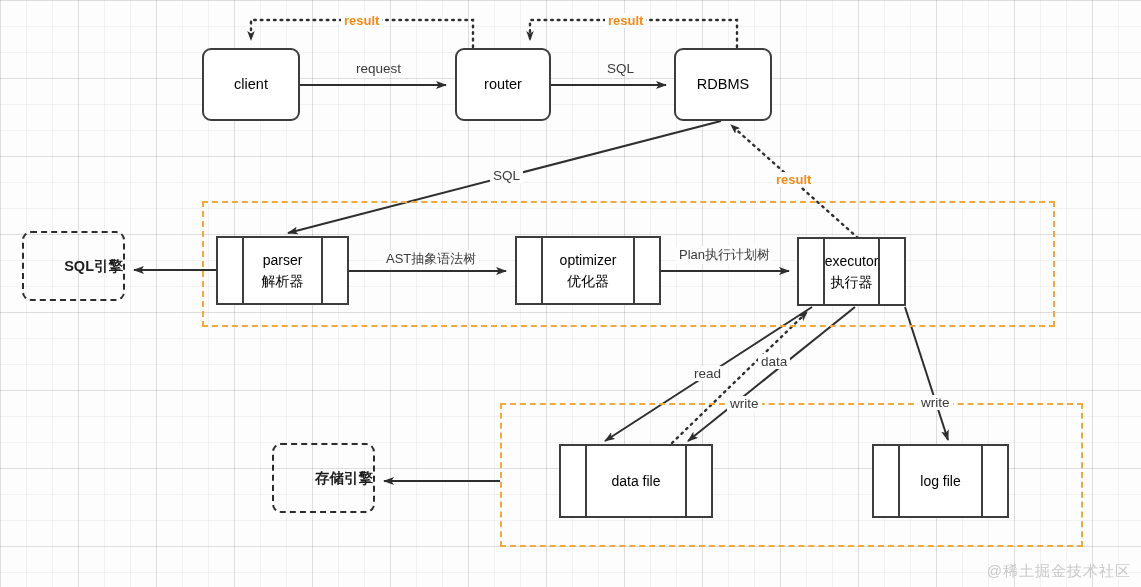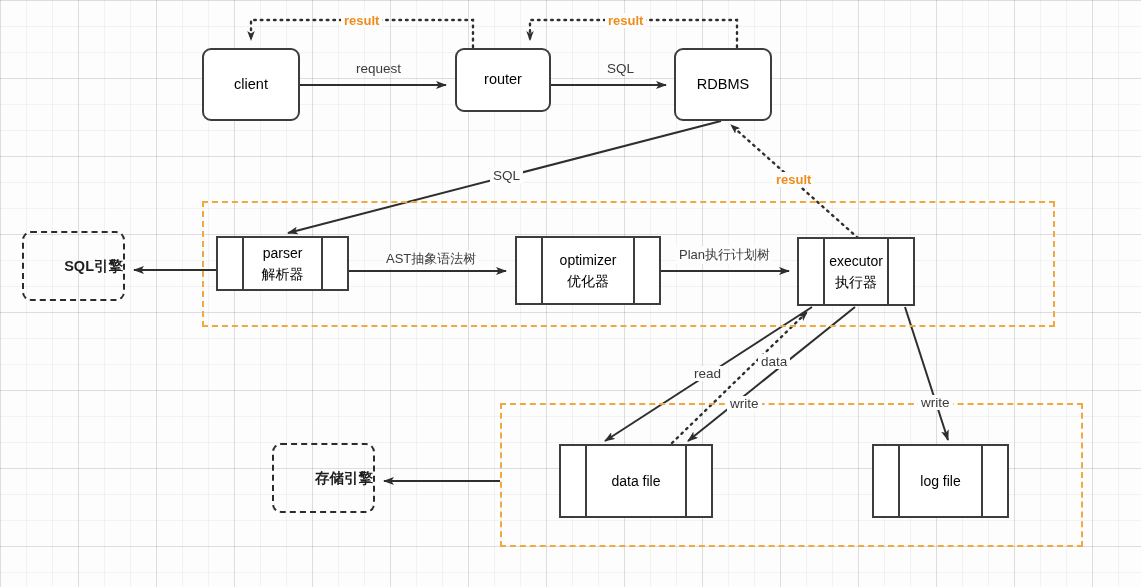--- a/index.html
+++ b/index.html
@@ -171,40 +171,40 @@
   <div class="node dashed-box" style="left:22px; top:231px; width:103px; height:70px;">
     <span class="lbl">SQL引擎</span>
   </div>
   <div class="node dashed-box" style="left:272px; top:443px; width:103px; height:70px;">
     <span class="lbl">存储引擎</span>
   </div>
 
   <div class="node rounded-box" style="left:202px; top:48px; width:98px; height:73px;">
     <span class="lbl">client</span>
   </div>
-  <div class="node rounded-box" style="left:455px; top:48px; width:96px; height:64px;">
+  <div class="node rounded-box" style="left:455px; top:48px; width:96px; height:73px;">
     <span class="lbl">router</span>
   </div>
   <div class="node rounded-box" style="left:674px; top:48px; width:98px; height:73px;">
     <span class="lbl">RDBMS</span>
   </div>
 
-  <div class="node proc-box" style="left:216px; top:236px; width:133px; height:55px;">
+  <div class="node proc-box" style="left:216px; top:236px; width:133px; height:69px;">
     <span class="lbl">
       <span>parser</span><br>
       <span>解析器</span>
     </span>
   </div>
   <div class="node proc-box" style="left:515px; top:236px; width:146px; height:69px;">
     <span class="lbl">
       <span>optimizer</span><br>
       <span>优化器</span>
     </span>
   </div>
-  <div class="node proc-box" style="left:797px; top:237px; width:118px; height:69px;">
+  <div class="node proc-box" style="left:797px; top:237px; width:109px; height:69px;">
     <span class="lbl">
       <span>executor</span><br>
       <span>执行器</span>
     </span>
   </div>
 
   <div class="node proc-box" style="left:559px; top:444px; width:154px; height:74px;">
     <span class="lbl">data file</span>
   </div>
   <div class="node proc-box" style="left:872px; top:444px; width:137px; height:74px;">
@@ -217,14 +217,15 @@
   <div class="elabel accent" style="left:605px; top:13px;">result</div>
   <div class="elabel onwire" style="left:490px; top:168px;">SQL</div>
   <div class="elabel cn onwire" style="left:383px; top:250px;">AST抽象语法树</div>
   <div class="elabel cn onwire" style="left:676px; top:246px;">Plan执行计划树</div>
   <div class="elabel accent" style="left:773px; top:172px;">result</div>
   <div class="elabel onwire" style="left:691px; top:366px;">read</div>
   <div class="elabel onwire" style="left:758px; top:354px;">data</div>
   <div class="elabel onwire" style="left:727px; top:396px;">write</div>
   <div class="elabel onwire" style="left:918px; top:395px;">write</div>
 
+  <div class="watermark">@稀土掘金技术社区</div>
 
 </div>
 
 </body></html>

